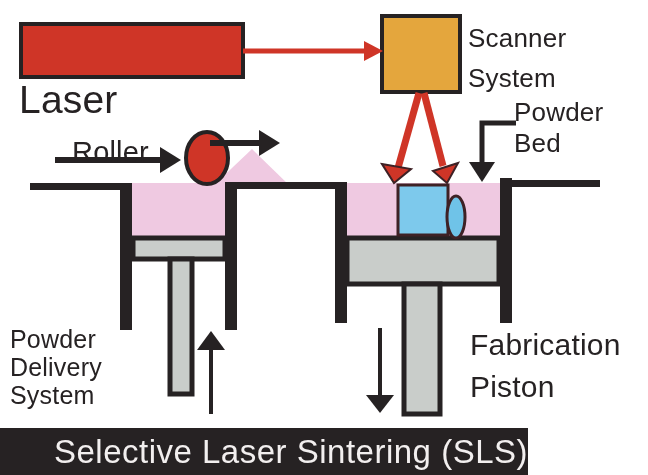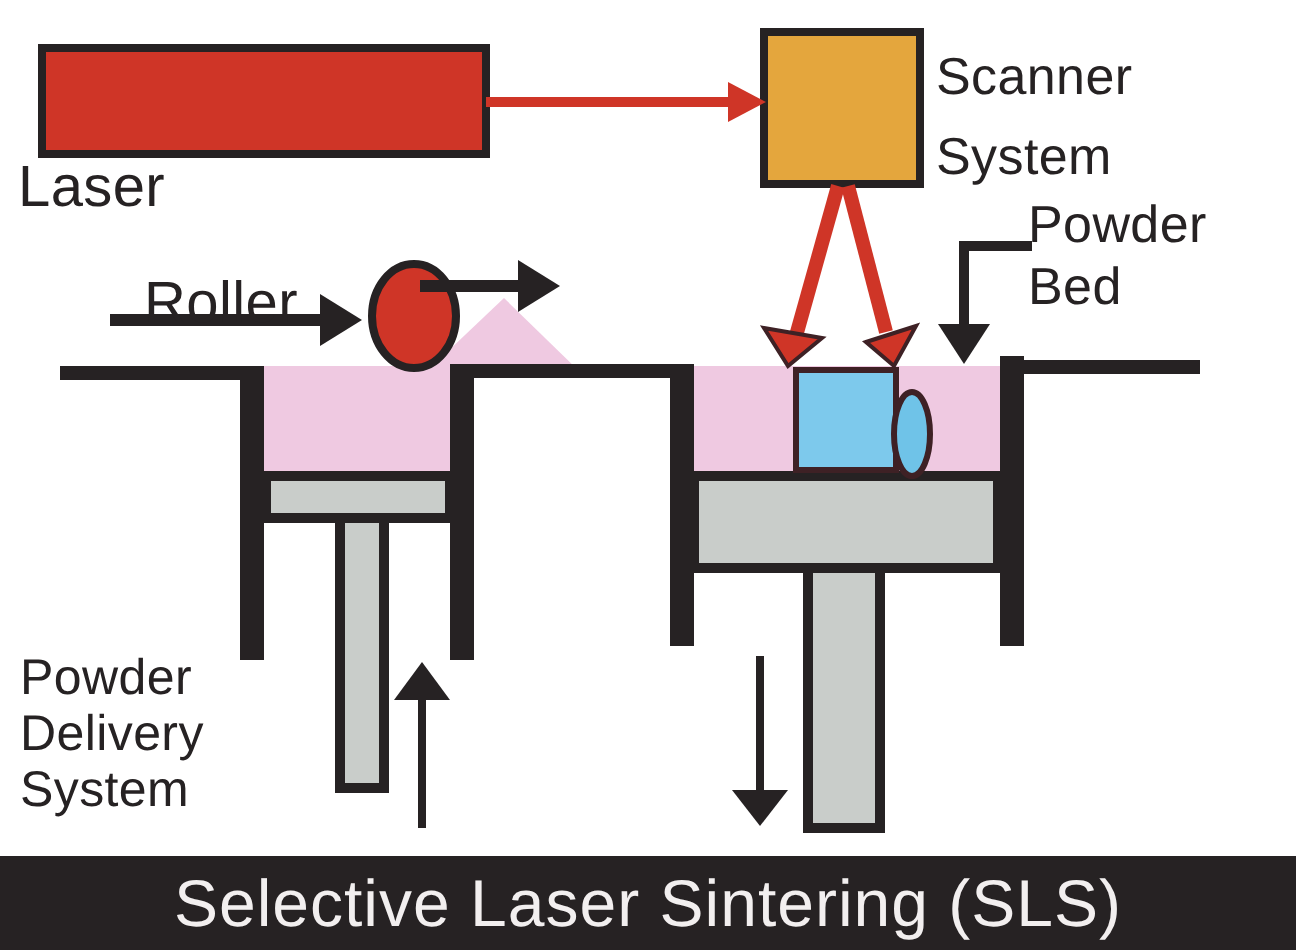--- a/index.html
+++ b/index.html
@@ -6,30 +6,30 @@
   .canvas{
     position:relative;width:648px;height:475px;margin:0 auto;
     background:var(--background,#fff);overflow:hidden;
     font-family:"Liberation Sans",sans-serif;
   }
   .canvas svg{position:absolute;left:0;top:0;}
   .label{
     position:absolute;color:var(--ink,#262223);
     white-space:pre-line;line-height:1.12;letter-spacing:.2px;
   }
-  .lbl-laser{left:9px;top:78px;font-size:29px;}
+  .lbl-laser{left:19px;top:78px;font-size:39px;}
   .lbl-roller{left:72px;top:136px;font-size:29px;}
   .lbl-scanner{left:468px;top:18px;font-size:26px;line-height:40px;}
   .lbl-powderbed{left:514px;top:97px;font-size:26px;line-height:31px;}
   .lbl-delivery{left:10px;top:325px;font-size:25px;line-height:28px;}
   .lbl-fabrication{left:470px;top:324px;font-size:30px;line-height:42px;}
   .titlebar{
-    position:absolute;left:0;top:428px;width:648px;height:47px;
+    position:absolute;left:0;top:428px;width:528px;height:47px;
     background:var(--title-bg,#262223);color:var(--title-text,#f2efef);
-    font-size:33px;line-height:47px;text-align:center;letter-spacing:.5px;
+    font-size:33px;line-height:47px;text-align:right;letter-spacing:.5px;
   }
   
   .ink{fill:var(--ink,#262223);}
   .pink{fill:var(--powder-pink,#efc9e1);}
   .red{fill:var(--laser-red,#cf3527);}
   .orange{fill:var(--scanner-orange,#e4a63d);}
   .plate{fill:var(--metal-gray,#c9cdca);stroke:var(--ink,#262223);stroke-width:5;}
   .stroked{stroke:var(--ink,#262223);stroke-width:4;}
   .redline{stroke:var(--laser-red,#cf3527);fill:none;}
   .inkline{stroke:var(--ink,#262223);fill:none;}
@@ -95,17 +95,19 @@
 
   <div class="label lbl-laser">Laser</div>
   <div class="label lbl-scanner">Scanner
 System</div>
   <div class="label lbl-roller">Roller</div>
   <div class="label lbl-powderbed">Powder
 Bed</div>
   <div class="label lbl-delivery">Powder
 Delivery
 System</div>
+  <div class="label lbl-fabrication">Fabrication
+Piston</div>
 
   <div class="titlebar">
     <span>Selective Laser Sintering (SLS)</span>
   </div>
 </div>
 
 </body></html>

